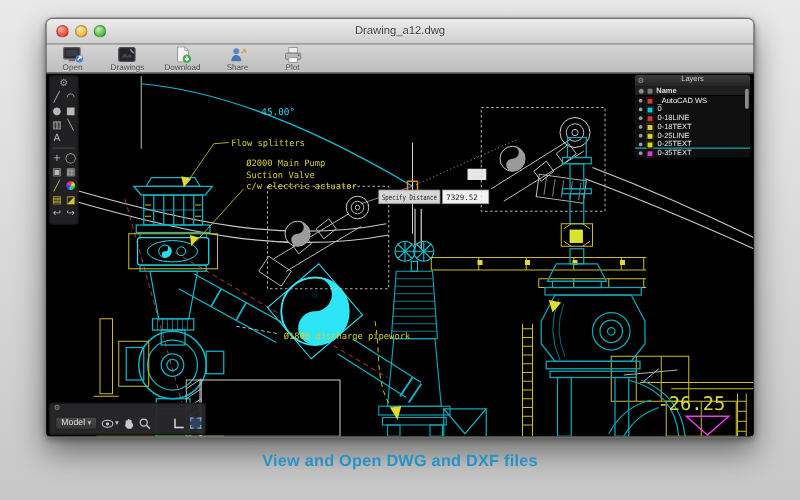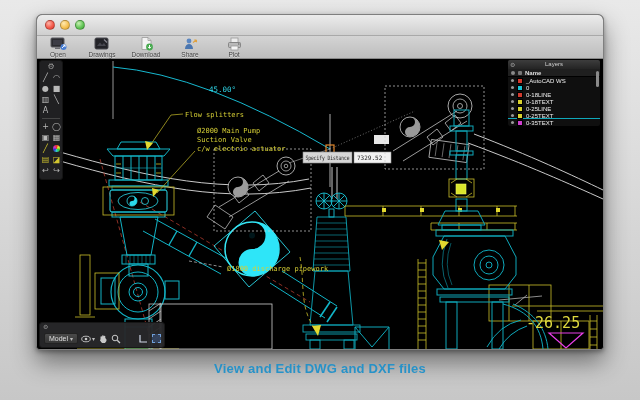--- a/index.html
+++ b/index.html
@@ -98,20 +98,21 @@
 </head>
 <body>
 
 <div class="app-window">
   <div class="titlebar">
     <div class="lights">
       <div class="light red"></div>
       <div class="light yellow"></div>
       <div class="light green"></div>
     </div>
+    <div class="title-text">Drawing_a12.dwg</div>
   </div>
 
   <div class="toolbar">
     <div class="tb-btn">
       <svg width="17" height="14" viewBox="0 0 17 14">
         <rect x="1" y="1" width="13" height="9" rx="1" fill="#2c2c31" stroke="#5a5a60" stroke-width="1"></rect>
         <rect x="3" y="3" width="9" height="5" fill="#3c3c45"></rect>
         <rect x="5" y="10.5" width="5" height="1.5" fill="#6a6a70"></rect>
         <circle cx="13.5" cy="10" r="3" fill="#4a7fd4"></circle>
         <path d="M12,11 L15,8 M15,8 h-2 M15,8 v2" stroke="#fff" stroke-width="0.9" fill="none"></path>
@@ -537,13 +538,13 @@
         <div class="status-spacer"></div>
         <svg class="mini-ico" width="11" height="10" viewBox="0 0 11 10">
           <path d="M2,1 V8 H9" fill="none" stroke="#cfd8e8" stroke-width="1.2"></path>
         </svg>
         <div class="dash-box"></div>
       </div>
     </div>
   </div>
 </div>
 
-<div class="caption">View and Edit DWG and DXF files</div>
+<div class="caption">View and Open DWG and DXF files</div>
 
 </body></html>

